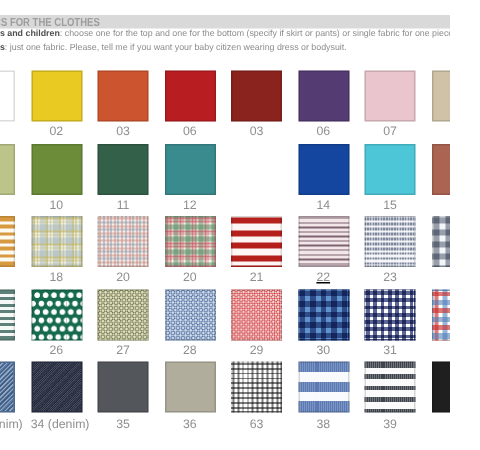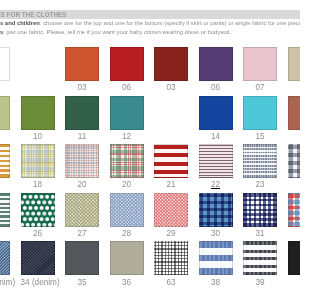--- a/index.html
+++ b/index.html
@@ -56,20 +56,24 @@
       <b>Babies</b><span>: just one fabric. Please, tell me if you want your baby citizen wearing dress or bodysuit.</span>
     </div>
   </div>
 
   <div class="grid" id="grid">
       <div class="row">
         <div class="cell" style="left: 0px;">
           <div class="sw" style="border: 1px solid rgba(0, 0, 0, 0.14); background: rgb(255, 255, 255);"></div>
           <div class="lab">01</div>
         </div>
+        <div class="cell" style="left: 44.5px;">
+          <div class="sw" style="border: 1px solid rgba(0, 0, 0, 0.14); background: rgb(232, 202, 34);"></div>
+          <div class="lab">02</div>
+        </div>
         <div class="cell" style="left: 89px;">
           <div class="sw" style="border: 1px solid rgba(0, 0, 0, 0.14); background: rgb(204, 85, 48);"></div>
           <div class="lab">03</div>
         </div>
         <div class="cell" style="left: 133.5px;">
           <div class="sw" style="border: 1px solid rgba(0, 0, 0, 0.14); background: rgb(183, 29, 33);"></div>
           <div class="lab">06</div>
         </div>
         <div class="cell" style="left: 178px;">
           <div class="sw" style="border: 1px solid rgba(0, 0, 0, 0.14); background: rgb(138, 35, 30);"></div>

